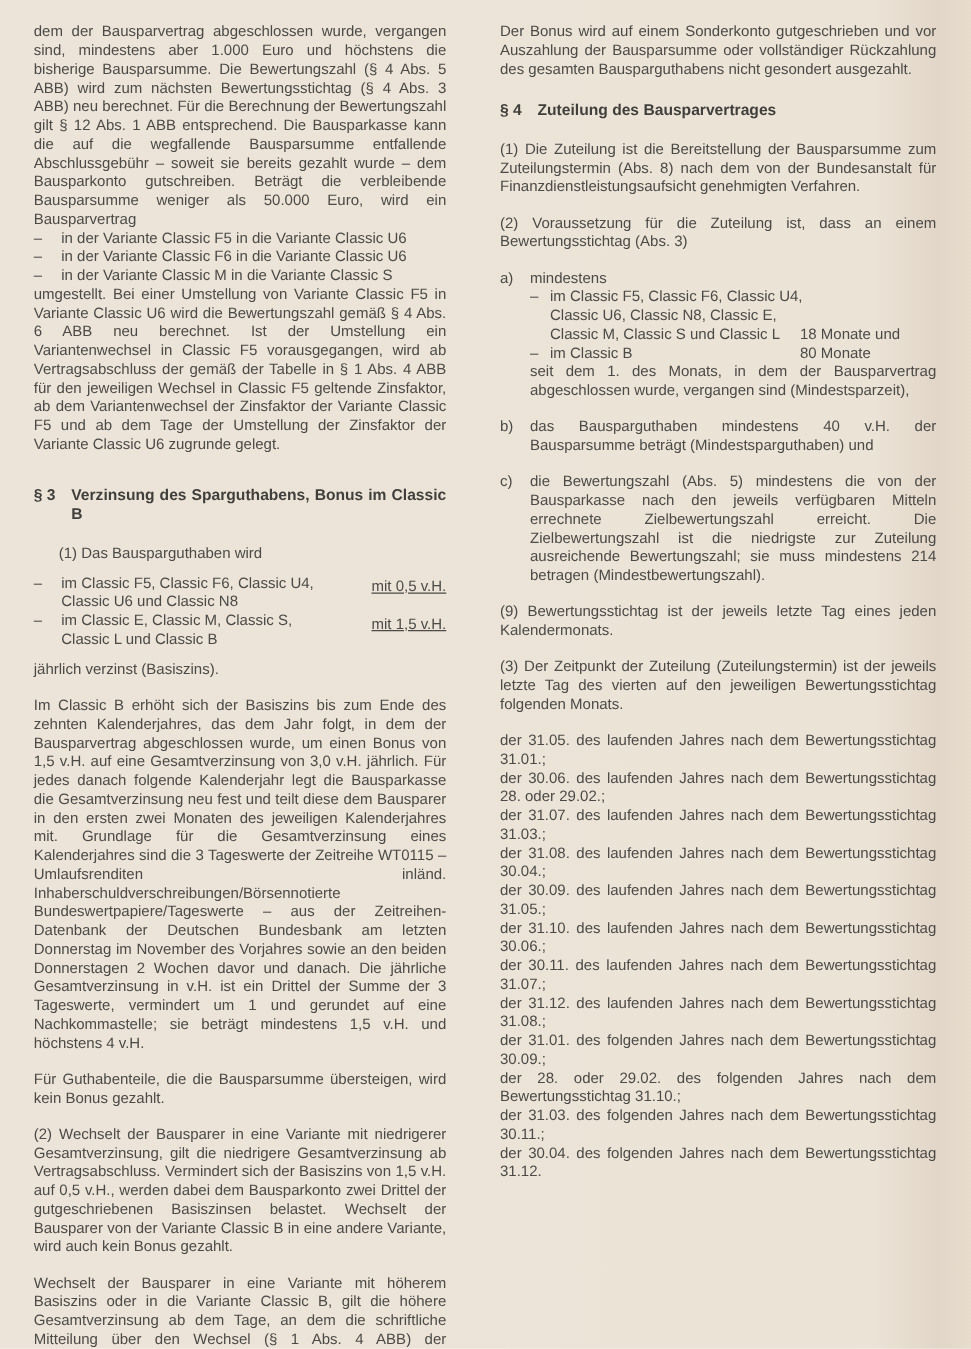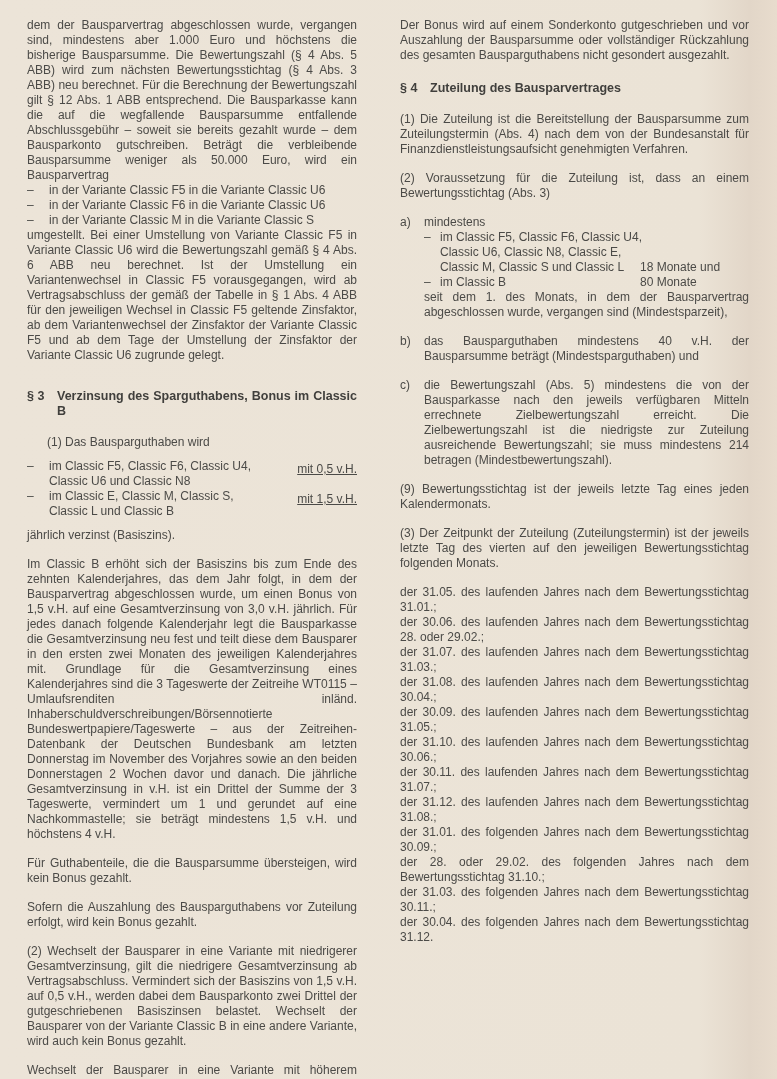--- a/index.html
+++ b/index.html
@@ -79,37 +79,36 @@
         <span class="rate">mit 1,5 v.H.</span>
       </div>
     </div>
 
     <p style="margin-top:9px;">jährlich verzinst (Basiszins).</p>
 
     <p>Im Classic B erhöht sich der Basiszins bis zum Ende des zehnten Kalenderjahres, das dem Jahr folgt, in dem der Bausparvertrag abgeschlossen wurde, um einen Bonus von 1,5 v.H. auf eine Gesamtverzinsung von 3,0 v.H. jährlich. Für jedes danach folgende Kalenderjahr legt die Bausparkasse die Gesamtverzinsung neu fest und teilt diese dem Bausparer in den ersten zwei Monaten des jeweiligen Kalenderjahres mit. Grundlage für die Gesamtverzinsung eines Kalenderjahres sind die 3 Tageswerte der Zeitreihe WT0115 – Umlaufsrenditen inländ. Inhaberschuldverschreibungen/Börsennotierte Bundeswertpapiere/Tageswerte – aus der Zeitreihen-Datenbank der Deutschen Bundesbank am letzten Donnerstag im November des Vorjahres sowie an den beiden Donnerstagen 2 Wochen davor und danach. Die jährliche Gesamtverzinsung in v.H. ist ein Drittel der Summe der 3 Tageswerte, vermindert um 1 und gerundet auf eine Nachkommastelle; sie beträgt mindestens 1,5 v.H. und höchstens 4 v.H.</p>
 
     <p>Für Guthabenteile, die die Bausparsumme übersteigen, wird kein Bonus gezahlt.</p>
 
-    <p>Sofern die Auszahlung des Bausparguthabens vor Zuteilung erfolgt, wird kein Bonus gezahlt.</p>
 
     <p>(2)  Wechselt der Bausparer in eine Variante mit niedrigerer Gesamtverzinsung, gilt die niedrigere Gesamtverzinsung ab Vertragsabschluss. Vermindert sich der Basiszins von 1,5 v.H. auf 0,5 v.H., werden dabei dem Bausparkonto zwei Drittel der gutgeschriebenen Basiszinsen belastet. Wechselt der Bausparer von der Variante Classic B in eine andere Variante, wird auch kein Bonus gezahlt.</p>
 
     <p>Wechselt der Bausparer in eine Variante mit höherem Basiszins oder in die Variante Classic B, gilt die höhere Gesamtverzinsung ab dem Tage, an dem die schriftliche Mitteilung über den Wechsel (§ 1 Abs. 4 ABB) der Hauptverwaltung der Bausparkasse zugeht.</p>
   </div>
 
   <div class="col col-right">
 
     <p>Der Bonus wird auf einem Sonderkonto gutgeschrieben und vor Auszahlung der Bausparsumme oder vollständiger Rückzahlung des gesamten Bausparguthabens nicht gesondert ausgezahlt.</p>
 
     <div class="section-heading">
       <span class="sec-num">§ 4</span>
       <span>Zuteilung des Bausparvertrages</span>
     </div>
 
-    <p>(1)  Die Zuteilung ist die Bereitstellung der Bausparsumme zum Zuteilungstermin (Abs. 4) nach dem von der Bundesanstalt für Finanzdienstleistungsaufsicht genehmigten Verfahren.</p>
+    <p>(1)  Die Zuteilung ist die Bereitstellung der Bausparsumme zum Zuteilungstermin (Abs. 8) nach dem von der Bundesanstalt für Finanzdienstleistungsaufsicht genehmigten Verfahren.</p>
 
     <p>(2)  Voraussetzung für die Zuteilung ist, dass an einem Bewertungsstichtag (Abs. 3)</p>
 
     <div class="lettered">
       <span class="letter-label">a)</span>
       <div class="letter-body">
         <div>mindestens</div>
         <div class="sub-row">
           <span class="sub-marker">–</span>
           <span class="sub-text">im Classic F5, Classic F6, Classic U4,

